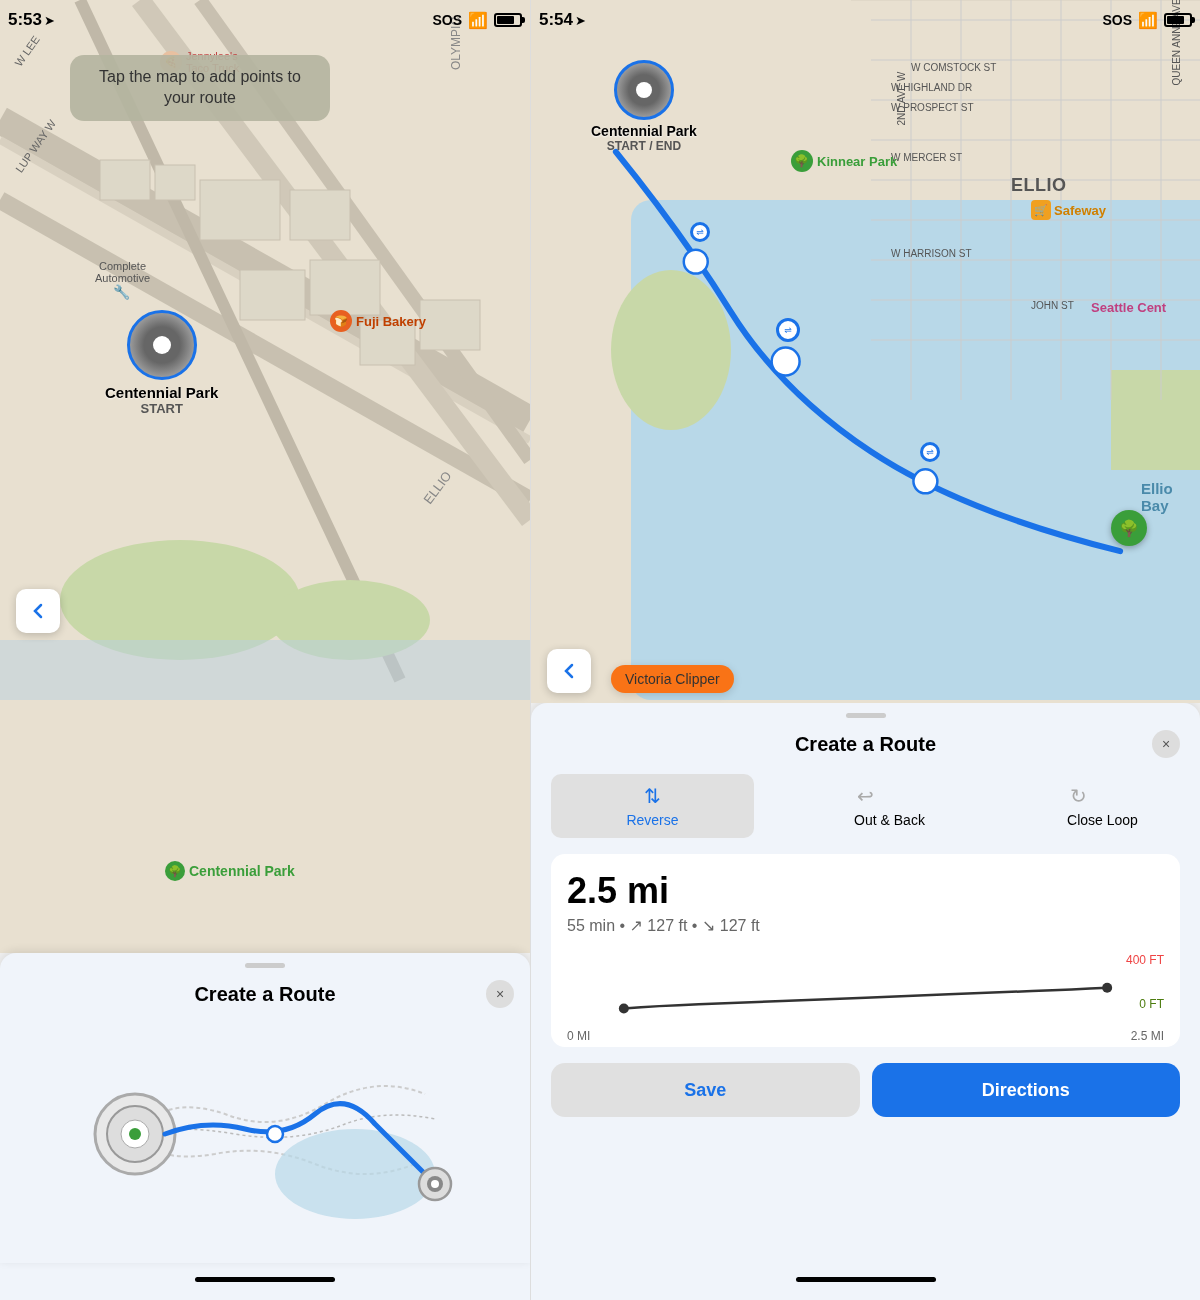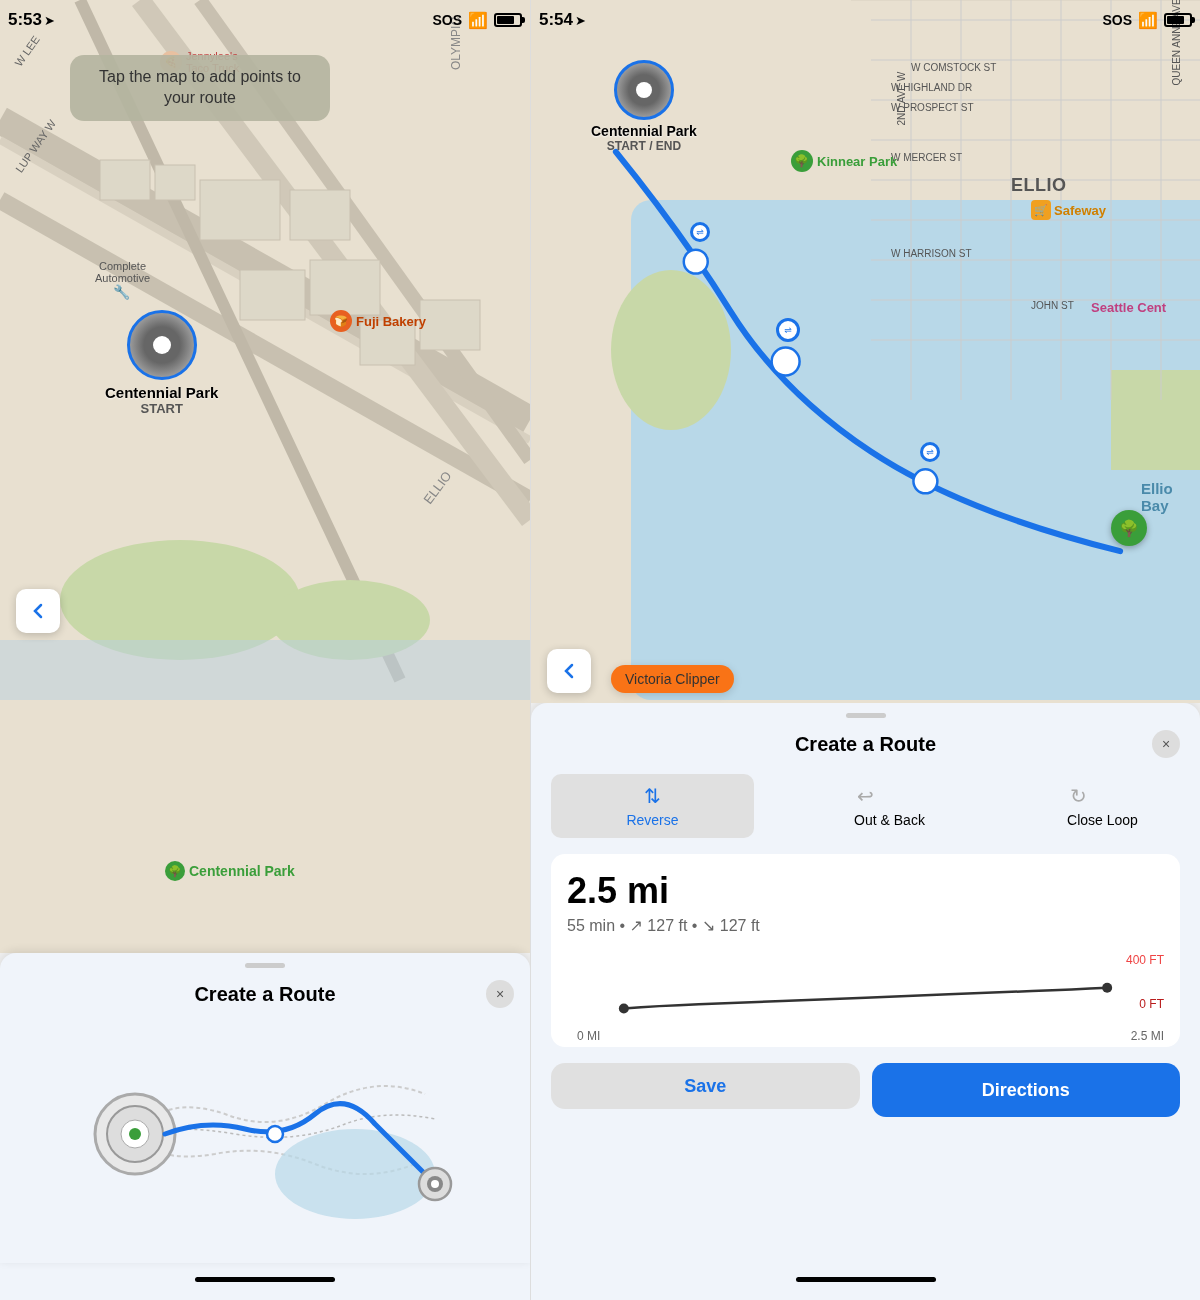--- a/index.html
+++ b/index.html
@@ -289,32 +289,32 @@
       right: 0;
       top: 2px;
       font-size: 12px;
       color: #ef4444;
     }
     .elevation-label-bottom-right {
       position: absolute;
       right: 0;
       bottom: 20px;
       font-size: 12px;
-      color: #b91c1c;
+      color: #4d7c0f;
     }
 
     
     .action-buttons {
       display: flex;
       gap: 12px;
       margin-top: 16px;
     }
     .save-btn {
       flex: 1;
-      height: 46px;
+      height: 54px;
       background: #e0e0e0;
       border-radius: 14px;
       display: flex;
       align-items: center;
       justify-content: center;
       cursor: pointer;
       font-size: 18px;
       font-weight: 600;
       color: #1a72e8;
     }
@@ -828,21 +828,21 @@
         <span class="elevation-label-right">400 FT</span>
         <span class="elevation-label-bottom-right">0 FT</span>
         <svg class="elev-svg" viewBox="0 0 600 60" style="margin-top:20px;">
 
           <path d="M10 45 Q50 42 100 40 Q150 38 200 36 Q250 34 300 32 Q350 30 400 28 Q450 26 500 24 Q550 22 590 20" stroke="#333" stroke-width="3" fill="none" stroke-linecap="round"></path>
 
           <circle cx="10" cy="45" r="6" fill="#333"></circle>
 
           <circle cx="590" cy="20" r="6" fill="#333"></circle>
         </svg>
-        <div style="display:flex;justify-content:space-between;margin-top:4px;margin-left:10px;">
+        <div style="display:flex;justify-content:space-between;margin-top:4px;">
           <span style="font-size:12px;color:#666;">0 MI</span>
           <span style="font-size:12px;color:#666;">2.5 MI</span>
         </div>
       </div>
     </div>
 
     <div class="action-buttons">
       <div class="save-btn">
         <span>Save</span>
       </div>

